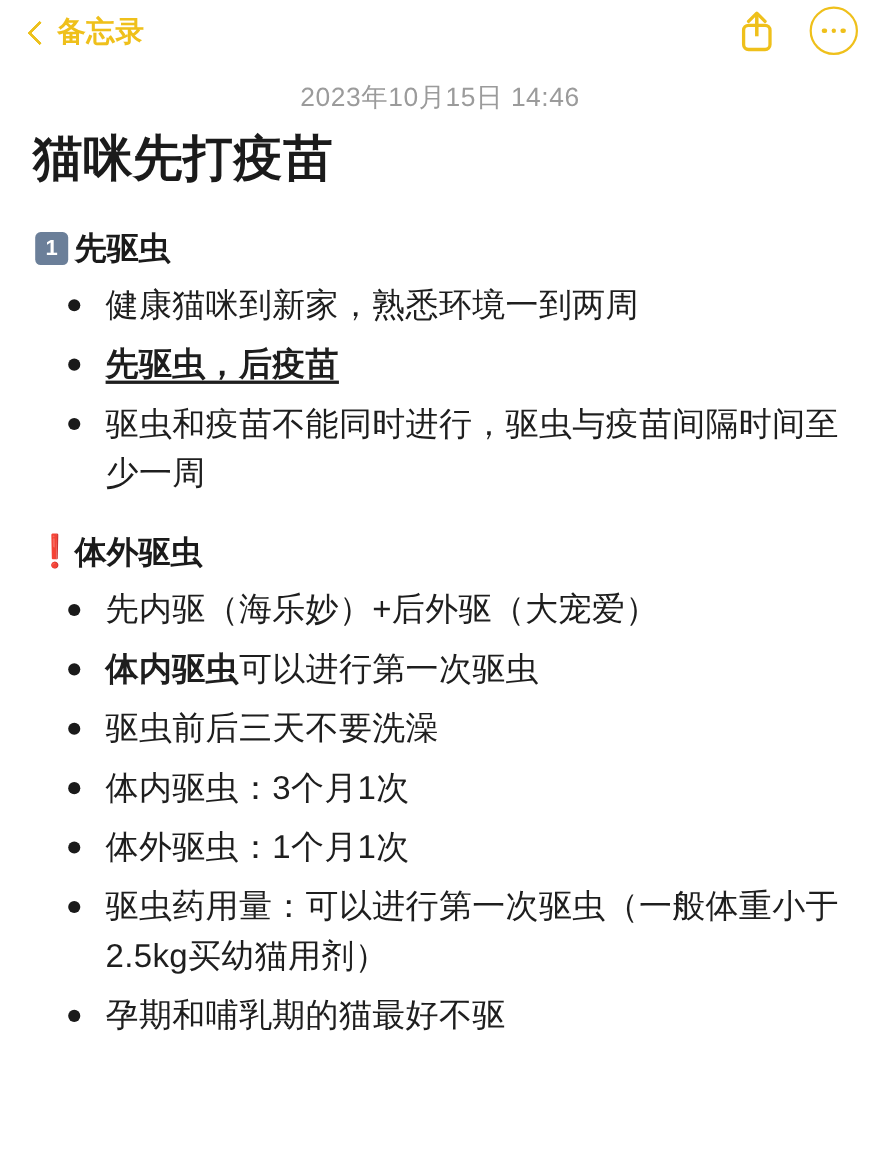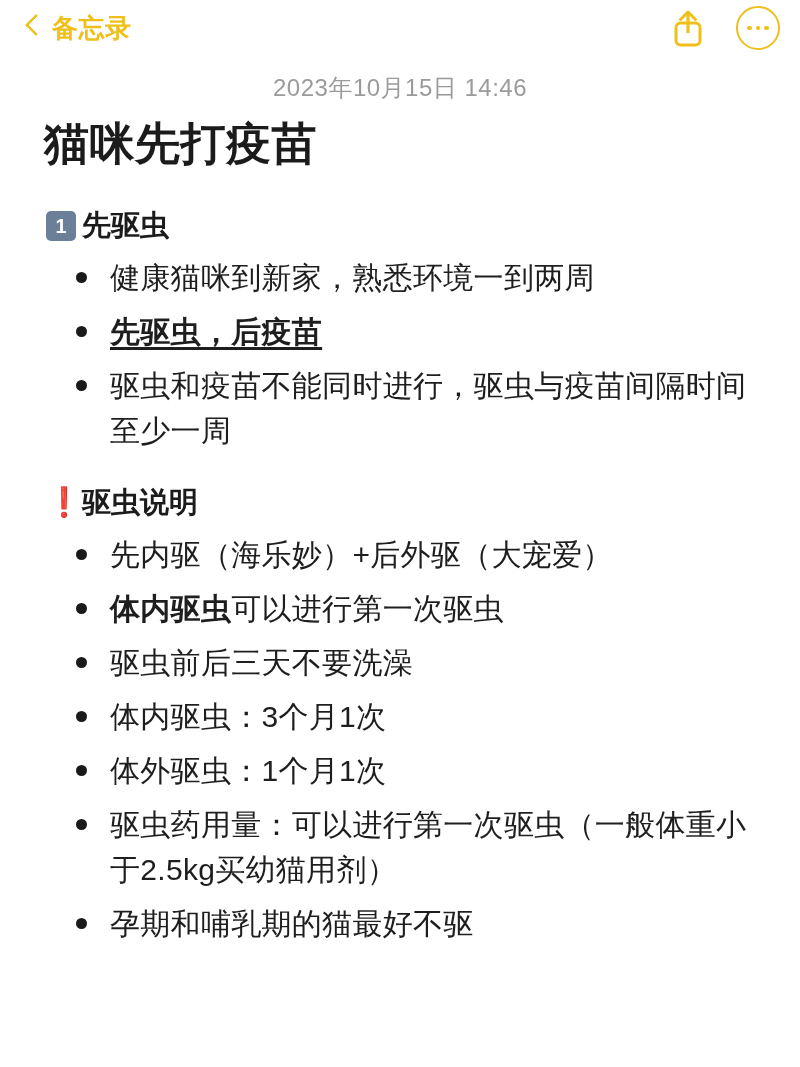--- a/index.html
+++ b/index.html
@@ -20,21 +20,21 @@
   .topbar {
     position: relative;
     height: 56px;
     display: flex;
     align-items: center;
     padding: 0 22px;
     box-sizing: border-box;
   }
   .back-group {
     display: flex;
-    align-items: flex-start;
+    align-items: flex-end;
     gap: 8px;
     color: #f0c419;
   }
   .chevron {
     width: 22px;
     height: 30px;
     display: inline-block;
     position: relative;
   }
   .chevron::before {
@@ -85,21 +85,21 @@
   .more-icon i {
     width: 4.6px;
     height: 4.6px;
     background: #efc01b;
     border-radius: 50%;
     display: block;
   }
 
   
   .note {
-    padding: 0 36px;
+    padding: 0 22px;
     box-sizing: border-box;
   }
   .timestamp {
     text-align: center;
     color: #9b9b9b;
     font-size: 24px;
     margin: 16px 0 6px 0;
     letter-spacing: 0.5px;
   }
   .title-line {
@@ -219,21 +219,21 @@
     <ul class="bullets">
       <li><span>健康猫咪到新家，熟悉环境一到两周</span></li>
       <li><span class="u-bold-underline">先驱虫，后疫苗</span></li>
       <li><span>驱虫和疫苗不能同时进行，驱虫与疫苗间隔时间至少一周</span></li>
     </ul>
   </div>
 
   <div class="section">
     <div class="section-head">
       <span class="emoji-bang">❗</span>
-      <span>驱虫说明</span>
+      <span>体外驱虫</span>
     </div>
     <ul class="bullets">
       <li><span>先内驱（海乐妙）+后外驱（大宠爱）</span></li>
       <li><span class="b">体内驱虫</span><span>可以进行第一次驱虫</span></li>
       <li><span>驱虫前后三天不要洗澡</span></li>
       <li><span>体内驱虫：3个月1次</span></li>
       <li><span>体外驱虫：1个月1次</span></li>
       <li><span>驱虫药用量：可以进行第一次驱虫（一般体重小于2.5kg买幼猫用剂）</span></li>
       <li><span>孕期和哺乳期的猫最好不驱</span></li>
     </ul>

